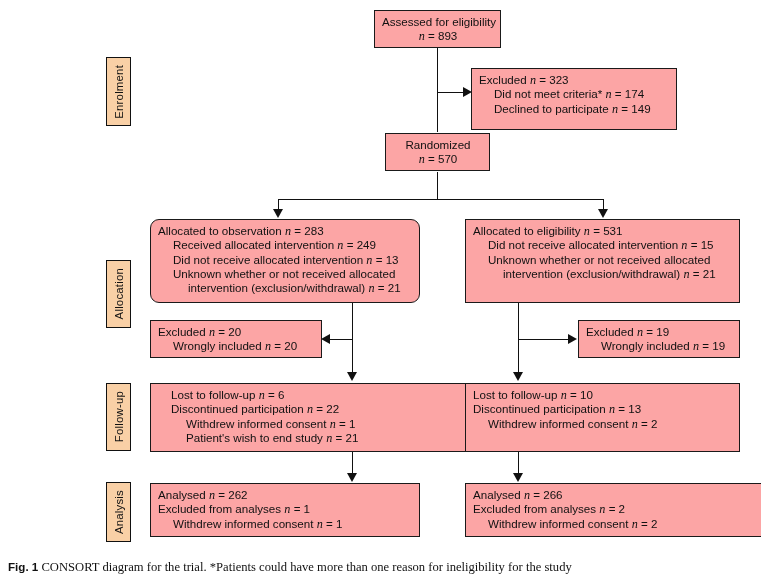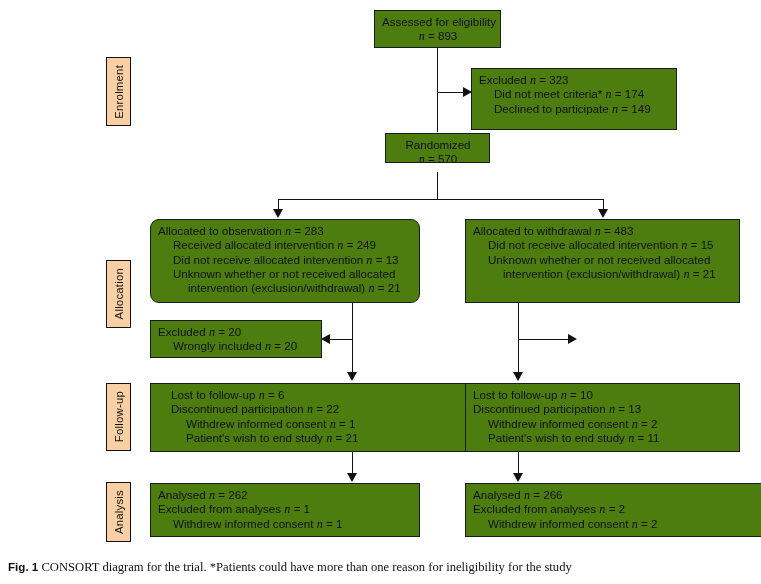--- a/index.html
+++ b/index.html
@@ -9,21 +9,21 @@
     background:#ffffff;
     font-family:"Liberation Sans", sans-serif;
     color:#000;
     overflow:hidden;
   }
   #stage{position:relative;width:761px;height:584px;}
 
   
   .box{
     position:absolute;
-    background:#4d7c0f;
+    background:#fca5a5;
     border:1.3px solid #1a1a1a;
     box-sizing:border-box;
     font-size:11.6px;
     line-height:14.3px;
     color:#111;
     padding:4px 6px 4px 7px;
   }
   .box.center{text-align:center;}
   .box .ln{white-space:nowrap;}
   .ind1{padding-left:15px;}
@@ -134,58 +134,61 @@
     <div class="ln">Assessed for eligibility</div>
     <div class="ln"><span class="it">n</span><span> = 893</span></div>
   </div>
 
   <div class="box" style="left:471px;top:68px;width:206px;height:62px;">
     <div class="ln"><span>Excluded </span><span class="it">n</span><span> = 323</span></div>
     <div class="ln ind1"><span>Did not meet criteria* </span><span class="it">n</span><span> = 174</span></div>
     <div class="ln ind1"><span>Declined to participate </span><span class="it">n</span><span> = 149</span></div>
   </div>
 
-  <div class="box center" style="left:385px;top:133px;width:105px;height:30px;">
+  <div class="box center" style="left:385px;top:133px;width:105px;height:38px;">
     <div class="ln">Randomized</div>
     <div class="ln"><span class="it">n</span><span> = 570</span></div>
   </div>
 
   <div class="box" style="left:150px;top:219px;width:270px;height:84px;border-radius:9px;">
     <div class="ln"><span>Allocated to observation </span><span class="it">n</span><span> = 283</span></div>
     <div class="ln ind1"><span>Received allocated intervention </span><span class="it">n</span><span> = 249</span></div>
     <div class="ln ind1"><span>Did not receive allocated intervention </span><span class="it">n</span><span> = 13</span></div>
     <div class="ln ind1">Unknown whether or not received allocated</div>
     <div class="ln ind2"><span>intervention (exclusion/withdrawal) </span><span class="it">n</span><span> = 21</span></div>
   </div>
 
   <div class="box" style="left:465px;top:219px;width:275px;height:84px;">
-    <div class="ln"><span>Allocated to withdrawal </span><span class="it">n</span><span> = 483</span></div>
+    <div class="ln"><span>Allocated to eligibility </span><span class="it">n</span><span> = 531</span></div>
     <div class="ln ind1"><span>Did not receive allocated intervention </span><span class="it">n</span><span> = 15</span></div>
     <div class="ln ind1">Unknown whether or not received allocated</div>
     <div class="ln ind2"><span>intervention (exclusion/withdrawal) </span><span class="it">n</span><span> = 21</span></div>
   </div>
 
   <div class="box" style="left:150px;top:320px;width:172px;height:38px;">
     <div class="ln"><span>Excluded </span><span class="it">n</span><span> = 20</span></div>
     <div class="ln ind1"><span>Wrongly included </span><span class="it">n</span><span> = 20</span></div>
   </div>
 
+  <div class="box" style="left:578px;top:320px;width:162px;height:38px;">
+    <div class="ln"><span>Excluded </span><span class="it">n</span><span> = 19</span></div>
+    <div class="ln ind1"><span>Wrongly included </span><span class="it">n</span><span> = 19</span></div>
+  </div>
 
   <div class="box" style="left:150px;top:383px;width:320px;height:69px;padding-left:20px;">
     <div class="ln"><span>Lost to follow-up </span><span class="it">n</span><span> = 6</span></div>
     <div class="ln"><span>Discontinued participation </span><span class="it">n</span><span> = 22</span></div>
     <div class="ln ind1"><span>Withdrew informed consent </span><span class="it">n</span><span> = 1</span></div>
     <div class="ln ind1"><span>Patient's wish to end study </span><span class="it">n</span><span> = 21</span></div>
   </div>
 
   <div class="box" style="left:465px;top:383px;width:275px;height:69px;">
     <div class="ln"><span>Lost to follow-up </span><span class="it">n</span><span> = 10</span></div>
     <div class="ln"><span>Discontinued participation </span><span class="it">n</span><span> = 13</span></div>
     <div class="ln ind1"><span>Withdrew informed consent </span><span class="it">n</span><span> = 2</span></div>
-    <div class="ln ind1"><span>Patient's wish to end study </span><span class="it">n</span><span> = 11</span></div>
   </div>
 
   <div class="box" style="left:150px;top:483px;width:270px;height:54px;">
     <div class="ln"><span>Analysed </span><span class="it">n</span><span> = 262</span></div>
     <div class="ln"><span>Excluded from analyses </span><span class="it">n</span><span> = 1</span></div>
     <div class="ln ind1"><span>Withdrew informed consent </span><span class="it">n</span><span> = 1</span></div>
   </div>
 
   <div class="box" style="left:465px;top:483px;width:321px;height:54px;">
     <div class="ln"><span>Analysed </span><span class="it">n</span><span> = 266</span></div>

